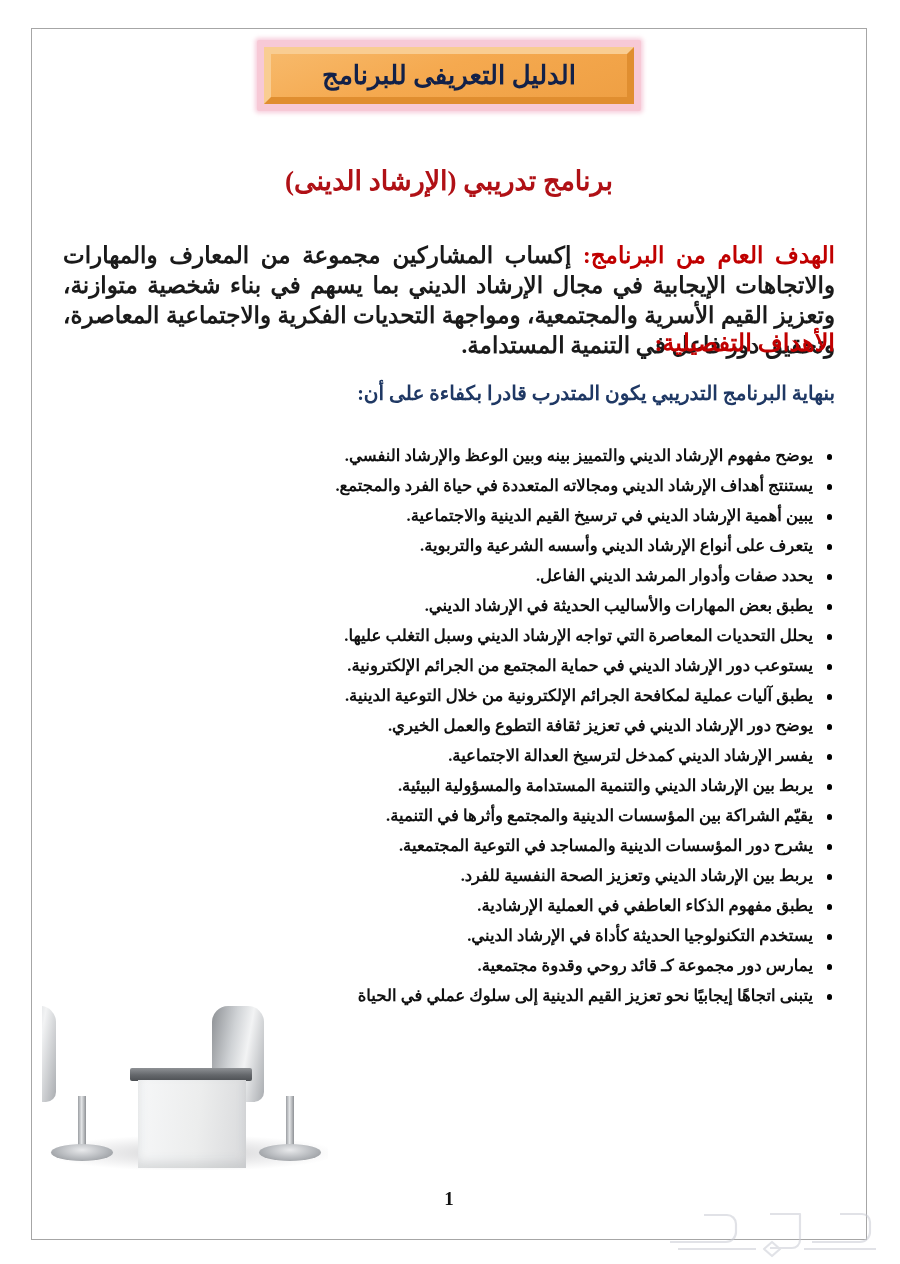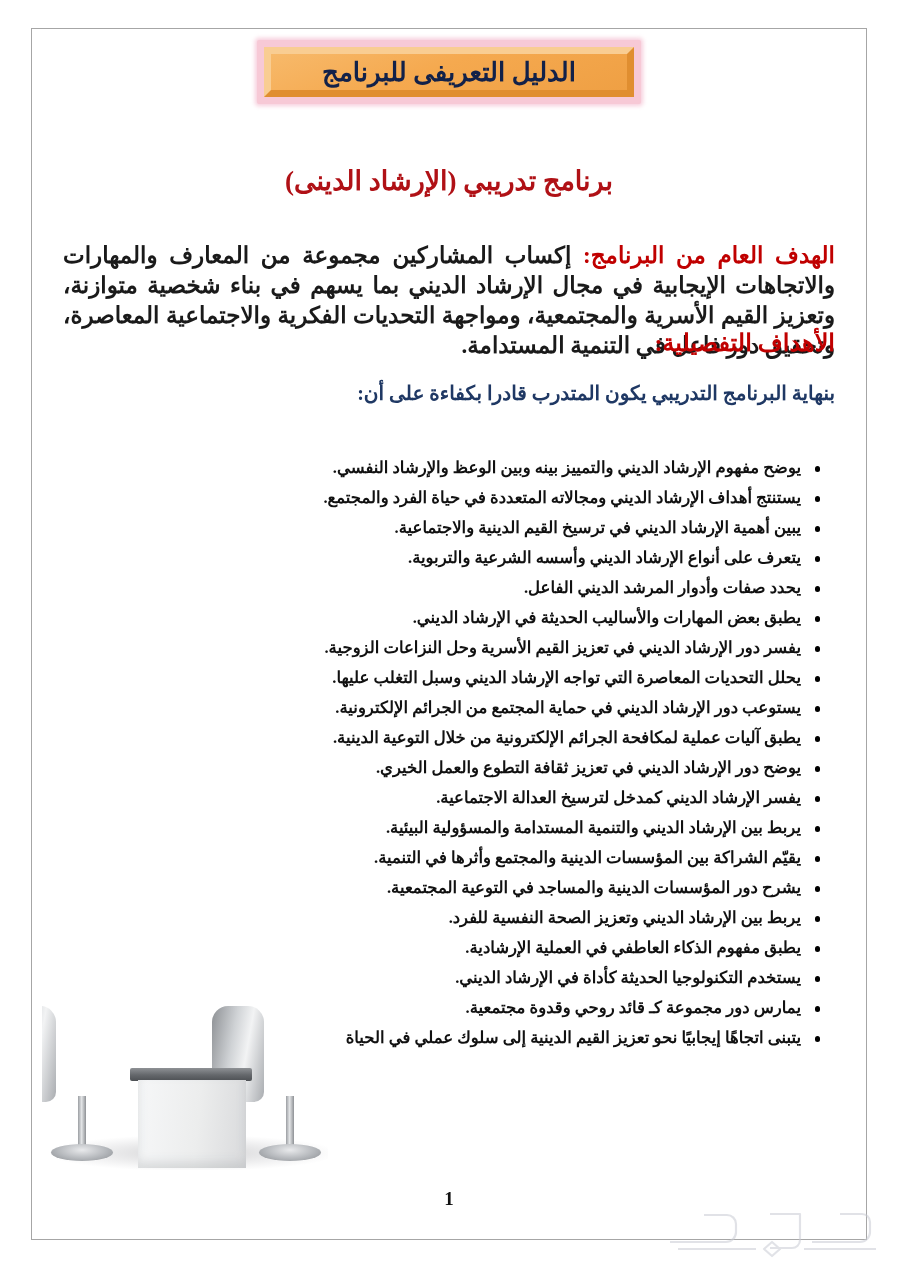--- a/index.html
+++ b/index.html
@@ -44,21 +44,21 @@
     justify-content: center;
   }
   #title-banner-glow {
     padding: 7px;
     background: #f7c9d6;
     border-radius: 2px;
     box-shadow: 0 0 4px 2px rgba(244,190,208,.75);
   }
   #title-banner {
     width: 370px;
-    height: 50px;
+    height: 57px;
     box-sizing: border-box;
     display: flex;
     align-items: center;
     justify-content: center;
     background: linear-gradient(160deg, #f7b96a 0%, #f5a94f 45%, #efa044 100%);
     border-top: 7px solid #f9cd92;
     border-left: 7px solid #f9cd92;
     border-right: 7px solid #e08e30;
     border-bottom: 7px solid #e08e30;
   }
@@ -124,21 +124,21 @@
     color: #1f3864;
     font-family: "Liberation Serif", "DejaVu Serif", serif;
   }
 
   
   #objectives-list {
     position: absolute;
     top: 412px;
     right: 31px;
     left: 31px;
-    margin: 12px;
+    margin: 0;
     padding: 0;
     list-style: none;
   }
   #objectives-list li {
     position: relative;
     text-align: right;
     font-size: 16.5px;
     font-weight: bold;
     color: #111111;
     line-height: 30px;
@@ -276,21 +276,20 @@
 
     <div id="competency-heading">بنهاية البرنامج التدريبي يكون المتدرب قادرا بكفاءة على أن:</div>
 
     <ul id="objectives-list">
         <li>يوضح مفهوم الإرشاد الديني والتمييز بينه وبين الوعظ والإرشاد النفسي.</li>
         <li>يستنتج أهداف الإرشاد الديني ومجالاته المتعددة في حياة الفرد والمجتمع.</li>
         <li>يبين أهمية الإرشاد الديني في ترسيخ القيم الدينية والاجتماعية.</li>
         <li>يتعرف على أنواع الإرشاد الديني وأسسه الشرعية والتربوية.</li>
         <li>يحدد صفات وأدوار المرشد الديني الفاعل.</li>
         <li>يطبق بعض المهارات والأساليب الحديثة في الإرشاد الديني.</li>
-        <li>يفسر دور الإرشاد الديني في تعزيز القيم الأسرية وحل النزاعات الزوجية.</li>
         <li>يحلل التحديات المعاصرة التي تواجه الإرشاد الديني وسبل التغلب عليها.</li>
         <li>يستوعب دور الإرشاد الديني في حماية المجتمع من الجرائم الإلكترونية.</li>
         <li>يطبق آليات عملية لمكافحة الجرائم الإلكترونية من خلال التوعية الدينية.</li>
         <li>يوضح دور الإرشاد الديني في تعزيز ثقافة التطوع والعمل الخيري.</li>
         <li>يفسر الإرشاد الديني كمدخل لترسيخ العدالة الاجتماعية.</li>
         <li>يربط بين الإرشاد الديني والتنمية المستدامة والمسؤولية البيئية.</li>
         <li>يقيّم الشراكة بين المؤسسات الدينية والمجتمع وأثرها في التنمية.</li>
         <li>يشرح دور المؤسسات الدينية والمساجد في التوعية المجتمعية.</li>
         <li>يربط بين الإرشاد الديني وتعزيز الصحة النفسية للفرد.</li>
         <li>يطبق مفهوم الذكاء العاطفي في العملية الإرشادية.</li>

